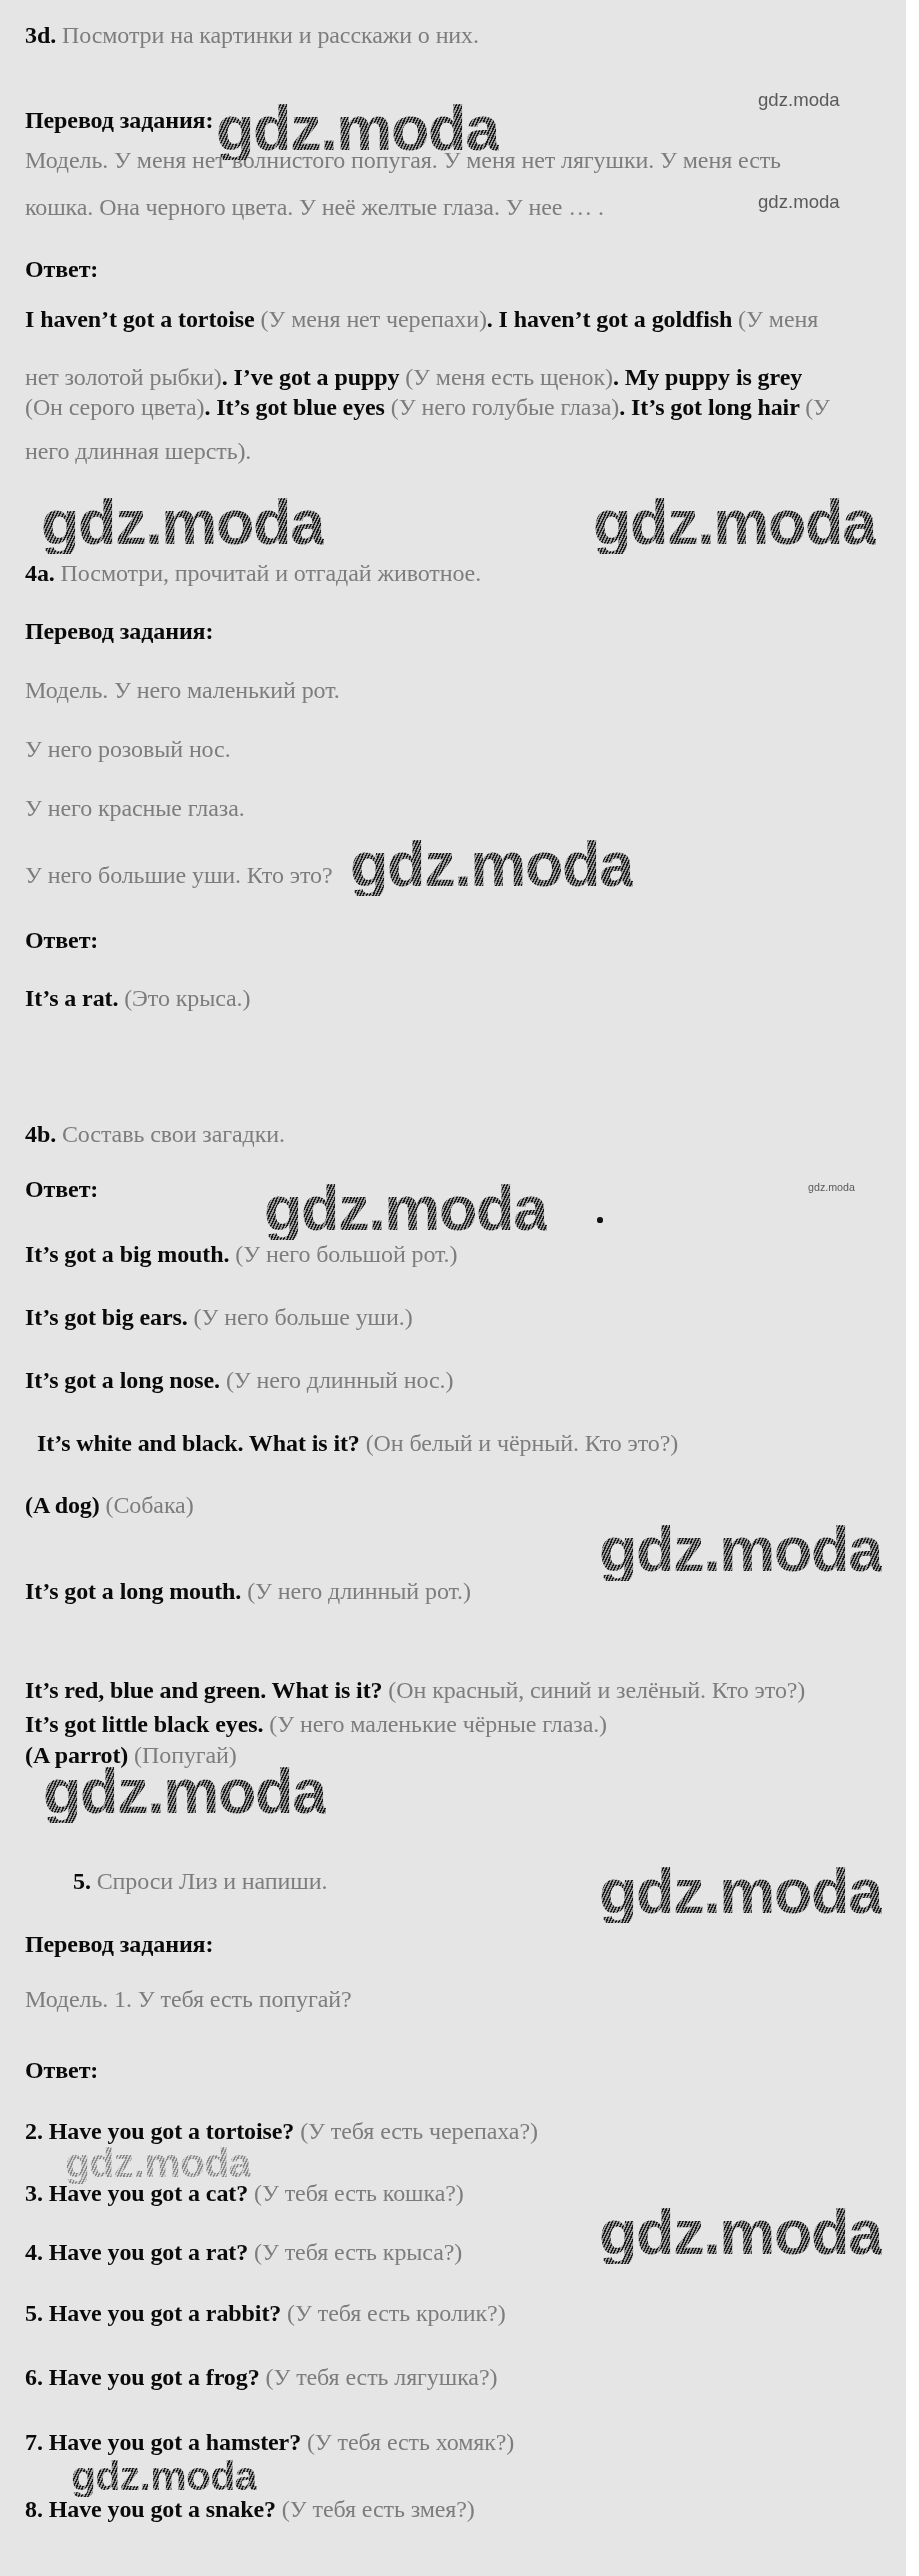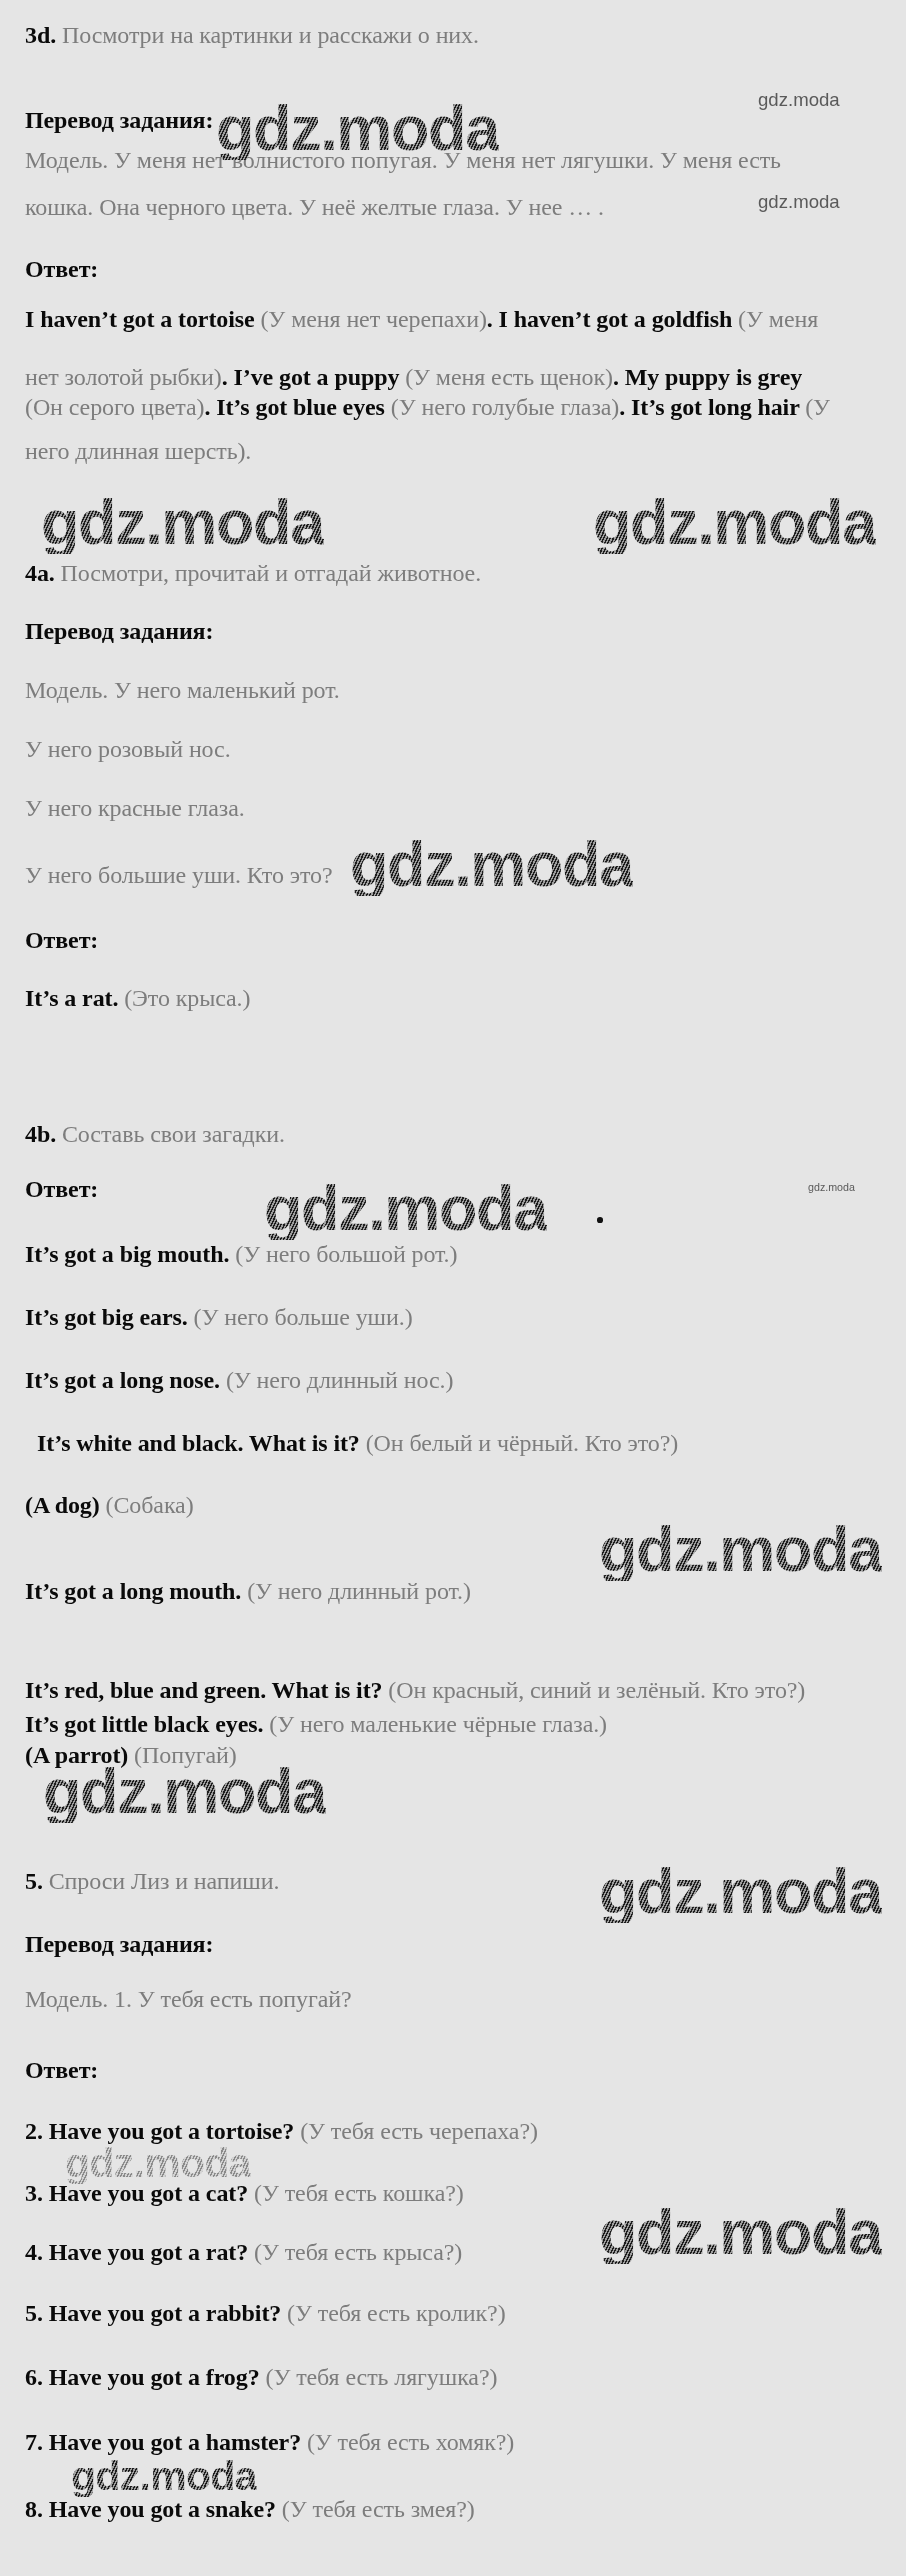--- a/index.html
+++ b/index.html
@@ -97,21 +97,21 @@
       <div class="line" style="top: 1305px;"><span class="en">It’s got big ears. </span><span class="ru">(У него больше уши.)</span></div>
       <div class="line" style="top: 1368px;"><span class="en">It’s got a long nose. </span><span class="ru">(У него длинный нос.)</span></div>
       <div class="line" style="top: 1431px; margin-left: 12px;"><span class="en">It’s white and black. What is it? </span><span class="ru">(Он белый и чёрный. Кто это?)</span></div>
       <div class="line" style="top: 1493px;"><span class="en">(A dog) </span><span class="ru">(Собака)</span></div>
       <div class="line" style="top: 1555px; margin-top: 24px;"><span class="en">It’s got a long mouth. </span><span class="ru">(У него длинный рот.)</span></div>
       <div class="line" style="top: 1668px; margin-top: 44px;"><span class="en">It’s got little black eyes. </span><span class="ru">(У него маленькие чёрные глаза.)</span></div>
       <div class="line" style="top: 1678px;"><span class="en">It’s red, blue and green. What is it? </span><span class="ru">(Он красный, синий и зелёный. Кто это?)</span></div>
       <div class="line" style="top: 1743px;"><span class="en">(A parrot) </span><span class="ru">(Попугай)</span></div>
     </div>
     <div>
-      <div class="line" style="top: 1869px;"><span class="en">5.</span><span class="ru"> Спроси Лиз и напиши.</span></div>
+      <div class="line" style="top: 1869px; margin-left: 48px;"><span class="en">5.</span><span class="ru"> Спроси Лиз и напиши.</span></div>
       <div class="line" style="top: 1932px;"><span class="en">Перевод задания:</span></div>
       <div class="line" style="top: 1987px;"><span class="ru">Модель. 1. У тебя есть попугай?</span></div>
       <div class="line" style="top: 2058px;"><span class="en">Ответ:</span></div>
       <div class="line" style="top: 2119px;"><span class="en">2. Have you got a tortoise? </span><span class="ru">(У тебя есть черепаха?)</span></div>
       <div class="line" style="top: 2181px;"><span class="en">3. Have you got a cat? </span><span class="ru">(У тебя есть кошка?)</span></div>
       <div class="line" style="top: 2240px; text-align: right;"><span class="en">4. Have you got a rat? </span><span class="ru">(У тебя есть крыса?)</span></div>
       <div class="line" style="top: 2301px;"><span class="en">5. Have you got a rabbit? </span><span class="ru">(У тебя есть кролик?)</span></div>
       <div class="line" style="top: 2365px;"><span class="en">6. Have you got a frog? </span><span class="ru">(У тебя есть лягушка?)</span></div>
       <div class="line" style="top: 2430px;"><span class="en">7. Have you got a hamster? </span><span class="ru">(У тебя есть хомяк?)</span></div>
       <div class="line" style="top: 2497px;"><span class="en">8. Have you got a snake? </span><span class="ru">(У тебя есть змея?)</span></div>

